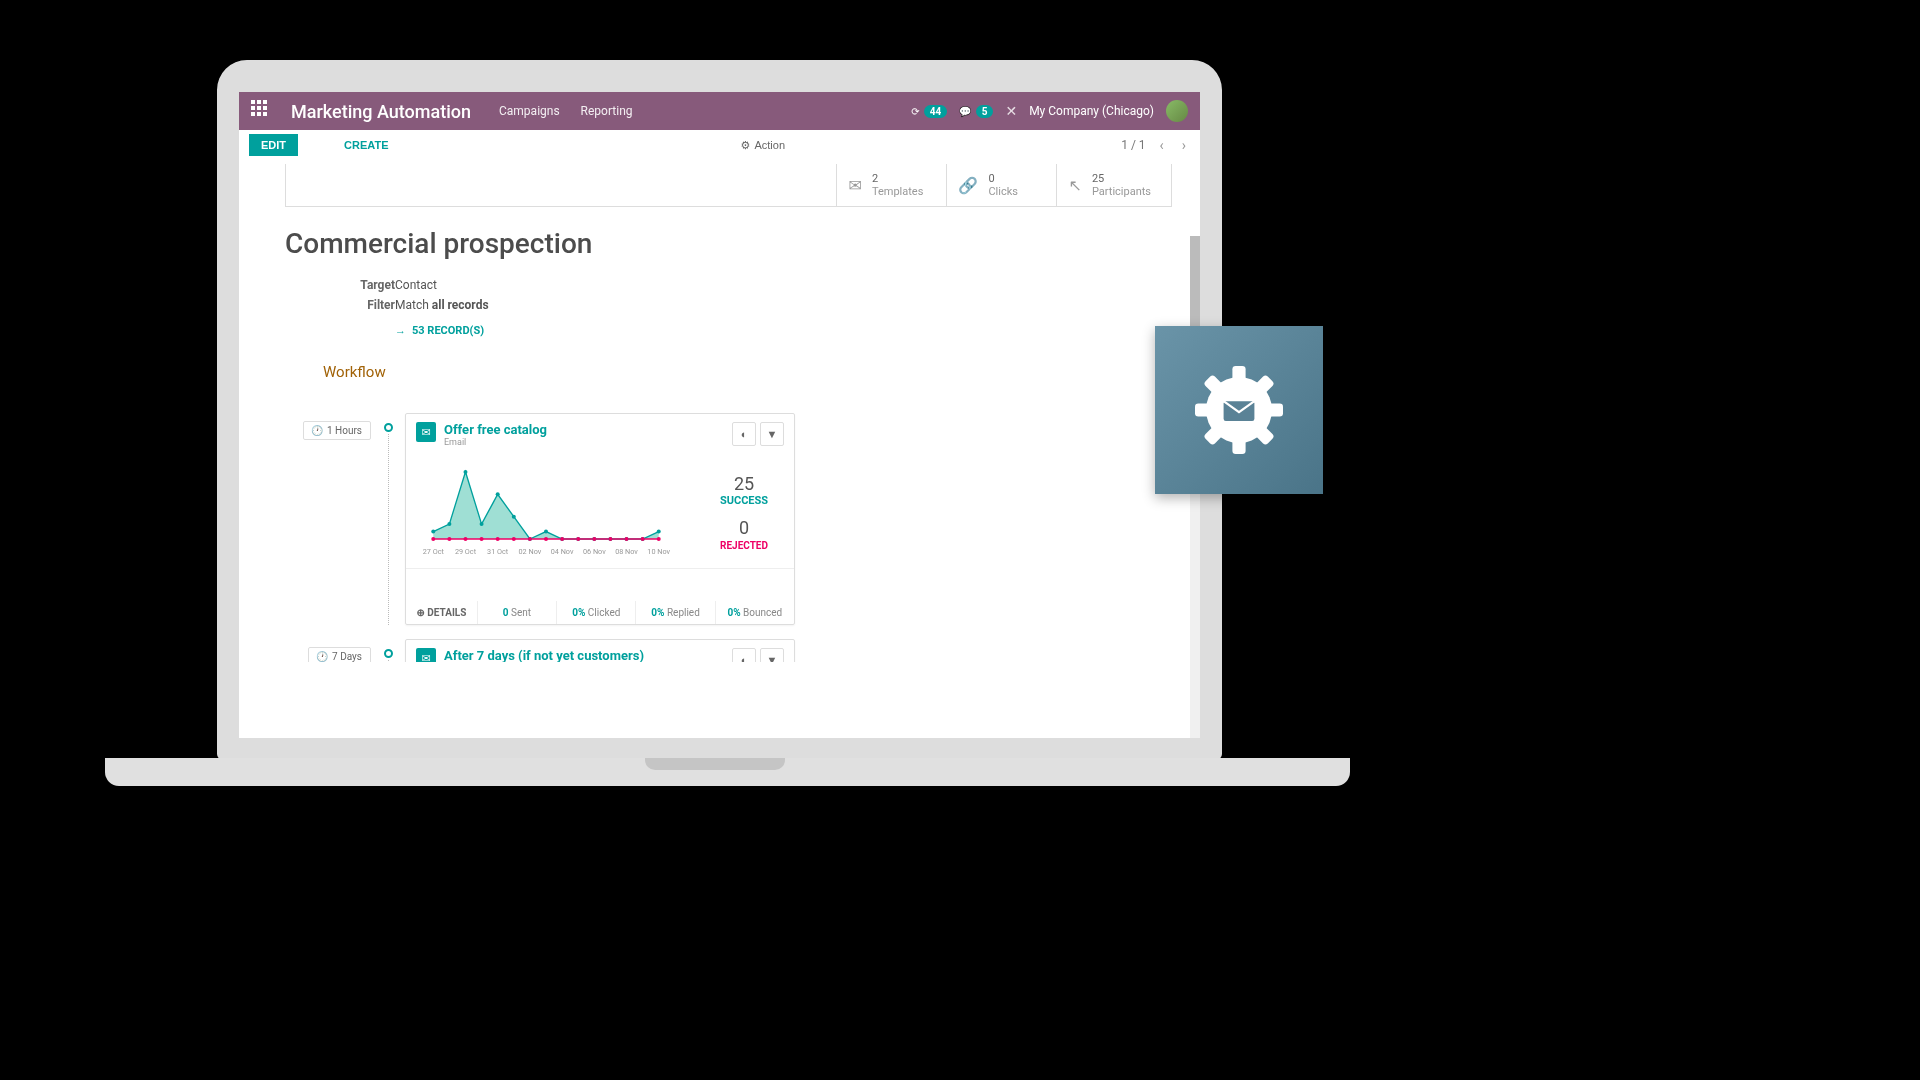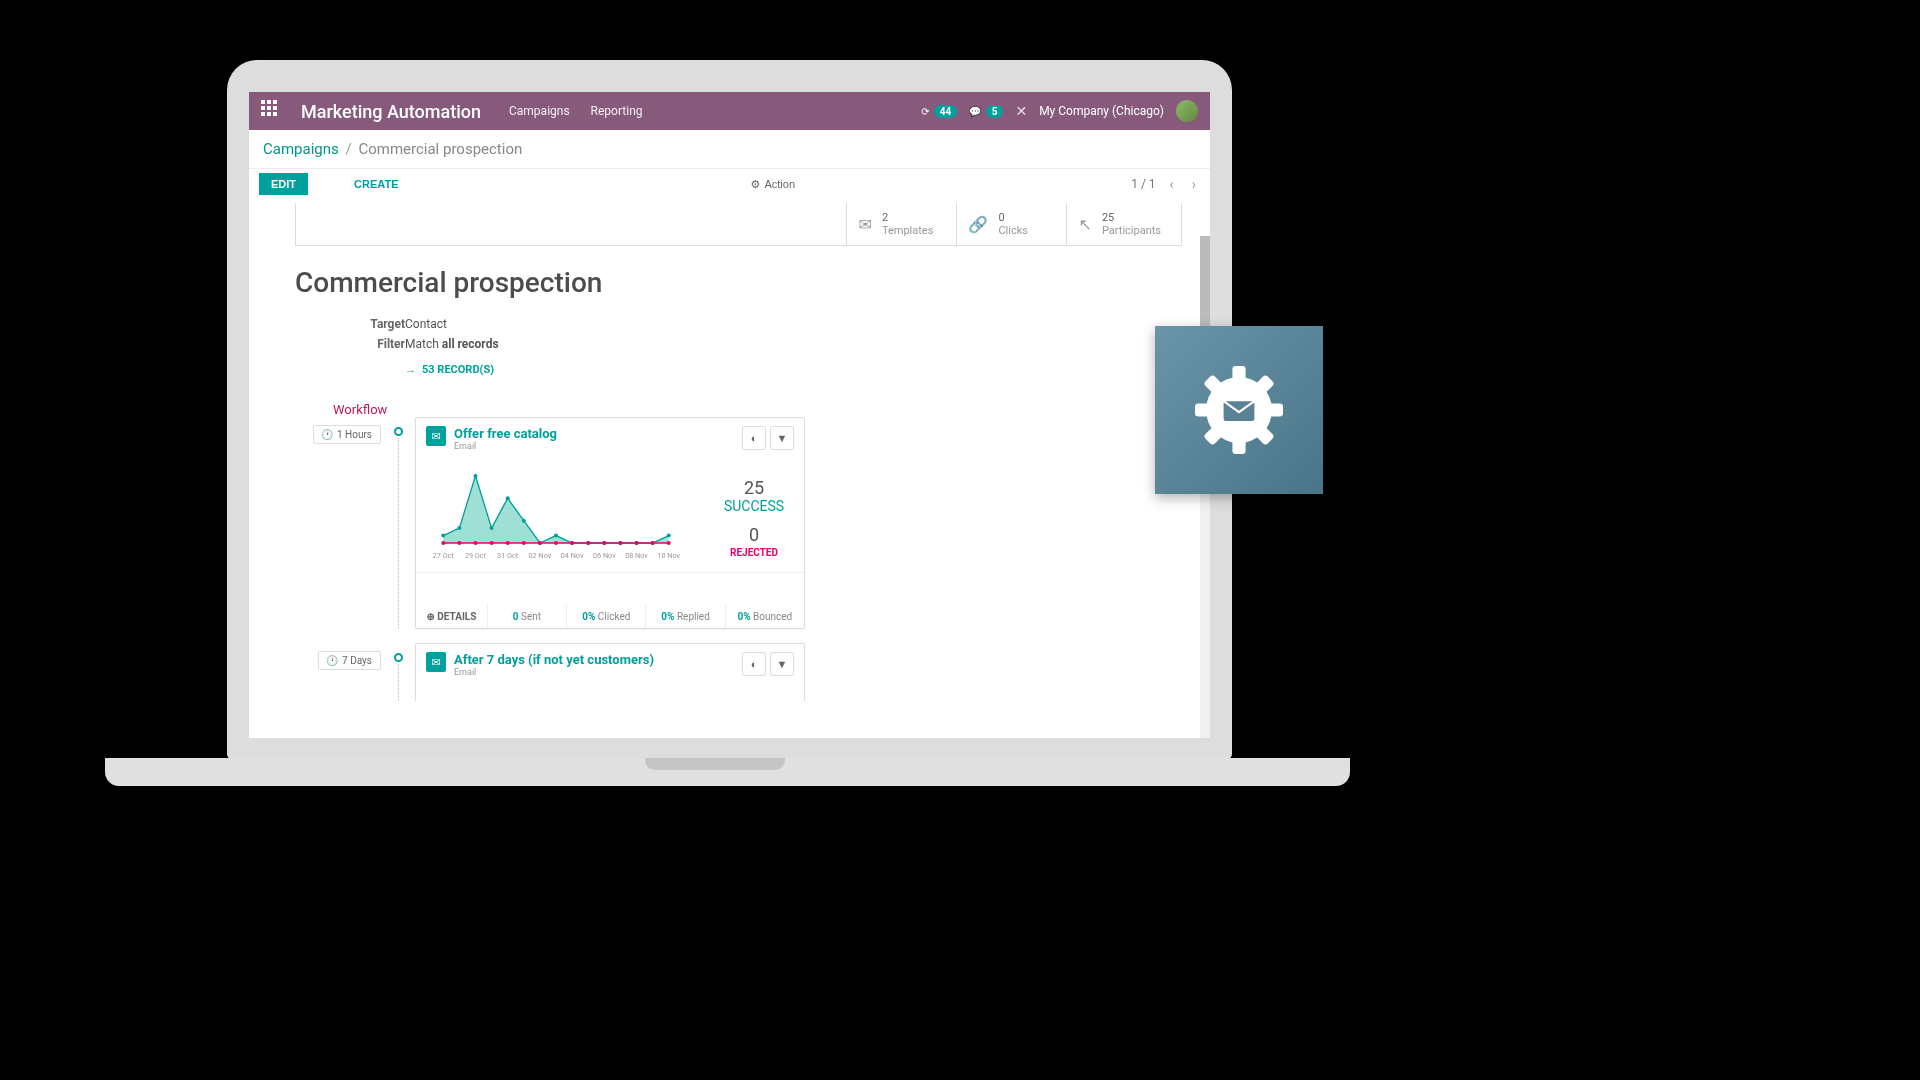--- a/index.html
+++ b/index.html
@@ -1,17 +1,17 @@
 <!DOCTYPE html>
 <html><head>
 <meta charset="utf-8">
 <style>
 * { box-sizing: border-box; margin: 0; padding: 0; }
 body { background: #000; font-family: -apple-system, BlinkMacSystemFont, 'Segoe UI', Roboto, Arial, sans-serif; width: 1920px; height: 1080px; overflow: hidden; position: relative; }
-.laptop-frame { position: absolute; top: 60px; left: 227px; width: 1005px; height: 700px; background: #f0f0f0; border: 22px solid #ddd; border-top-width: 32px; border-radius: 30px 30px 6px 6px; overflow: hidden; }
+.laptop-frame { position: absolute; top: 60px; left: 217px; width: 1005px; height: 700px; background: #f0f0f0; border: 22px solid #ddd; border-top-width: 32px; border-radius: 30px 30px 6px 6px; overflow: hidden; }
 .laptop-base { position: absolute; top: 758px; left: 105px; width: 1245px; height: 28px; background: #e0e0e0; border-radius: 0 0 14px 14px; }
 .laptop-notch { position: absolute; top: 758px; left: 645px; width: 140px; height: 12px; background: #c5c5c5; border-radius: 0 0 10px 10px; }
 .screen { width: 100%; height: 100%; background: #fff; overflow: hidden; font-size: 12px; color: #4c4c4c; position: relative; }
 
 .topbar { height: 38px; background: #875A7B; color: #fff; display: flex; align-items: center; padding: 0 12px; }
 .apps-icon { width: 22px; height: 22px; display: grid; grid-template-columns: repeat(3,4px); grid-template-rows: repeat(3,4px); gap: 2px; margin-right: 18px; cursor: pointer; }
 .apps-icon span { background: #fff; }
 .app-title { font-size: 18px; font-weight: 500; margin-right: 28px; }
 .top-nav a { color: #fff; text-decoration: none; margin-right: 18px; font-size: 12px; opacity: .9; cursor: pointer; }
 .top-right { margin-left: auto; display: flex; align-items: center; gap: 12px; }
@@ -46,39 +46,39 @@
 .statbox .ic { color: #999; font-size: 16px; }
 .statbox .num { font-size: 11px; color: #666; }
 .statbox .lbl { font-size: 11px; color: #999; }
 
 h1.title { font-size: 28px; font-weight: 500; color: #4c4c4c; margin: 14px 0 18px; }
 .fieldrow { display: flex; margin-bottom: 6px; font-size: 12px; }
 .fieldrow .flabel { width: 110px; font-weight: bold; color: #666; text-align: right; }
 .fieldrow .fvalue { color: #555; }
 .record-link { color: #00a09d; font-size: 11px; font-weight: bold; cursor: pointer; margin-left: 110px; margin-top: 6px; display: inline-flex; align-items: center; gap: 6px; }
 
-.workflow-title { font-size: 13px; color: #be185d; margin: 26px 0 0 38px; }
+.workflow-title { font-size: 15px; color: #a16207; margin: 26px 0 32px 38px; }
 .workflow-item { display: flex; gap: 12px; margin-bottom: 14px; }
 .time-col { width: 86px; display: flex; flex-direction: column; align-items: flex-end; padding-top: 8px; }
 .time-badge { border: 1px solid #ddd; padding: 3px 8px; font-size: 10px; color: #666; border-radius: 2px; display: inline-flex; align-items: center; gap: 3px; }
 .timeline { width: 10px; display: flex; flex-direction: column; align-items: center; padding-top: 10px; }
 .timeline .dot { width: 9px; height: 9px; border: 2px solid #00a09d; border-radius: 50%; background: #fff; }
 .timeline .line { flex: 1; width: 0; border-left: 1px dotted #bbb; margin-top: 2px; }
 .card { border: 1px solid #ddd; border-radius: 2px; width: 390px; background: #fff; box-shadow: 0 1px 2px rgba(0,0,0,.05); }
 .card-head { display: flex; align-items: flex-start; padding: 8px 10px; }
 .card-icon { width: 20px; height: 20px; background: #00a09d; color: #fff; display: flex; align-items: center; justify-content: center; border-radius: 2px; font-size: 11px; margin-right: 8px; flex-shrink: 0; }
 .card-title { color: #00a09d; font-weight: bold; font-size: 13px; cursor: pointer; }
 .card-sub { font-size: 9px; color: #999; }
 .card-actions { margin-left: auto; display: flex; gap: 4px; }
 .card-act { border: 1px solid #ddd; width: 24px; height: 24px; display: flex; align-items: center; justify-content: center; cursor: pointer; color: #666; border-radius: 2px; font-size: 11px; }
 .card-body { display: flex; padding: 4px 10px 6px; }
 .chart-area { flex: 1; }
 .stats-col { width: 80px; text-align: center; padding-top: 14px; }
 .stats-col .big { font-size: 18px; color: #555; }
-.stats-col .success { color: #00a09d; font-size: 14px; font-weight: normal; }
+.stats-col .success { color: #00a09d; font-size: 11px; font-weight: bold; }
 .stats-col .rejected { color: #e06; font-size: 10px; font-weight: bold; margin-top: 2px; }
 .stats-col .big2 { margin-top: 10px; }
 .card-foot { border-top: 1px solid #eee; display: flex; font-size: 10px; }
 .card-foot > div { flex: 1; text-align: center; padding: 6px 2px; border-right: 1px solid #eee; cursor: pointer; margin-top: 32px; }
 .card-foot > div:last-child { border-right: none; }
 .card-foot .det { color: #666; font-weight: bold; flex: 0.9; }
 .card-foot .metric b { color: #00a09d; }
 .card-foot .metric span { color: #888; }
 
 svg.chart { width: 260px; height: 100px; }
@@ -127,25 +127,20 @@
         <div class="badge-pill">
           <span>💬</span>
           <span class="pill">5</span>
         </div>
         <span class="close-x">✕</span>
         <span class="company">My Company (Chicago)</span>
         <div class="avatar"></div>
       </div>
     </div>
 
-    <div class="breadcrumb">
-      <span class="link">Campaigns</span>
-      <span class="sep">/</span>
-      <span class="current">Commercial prospection</span>
-    </div>
 
     <div class="toolbar">
       <button class="btn-primary">EDIT</button>
       <button class="btn-link">CREATE</button>
       <div style="flex:1; display:flex; justify-content:center;">
         <button class="action-btn">
           <span>⚙</span>
           <span>Action</span>
         </button>
       </div>

